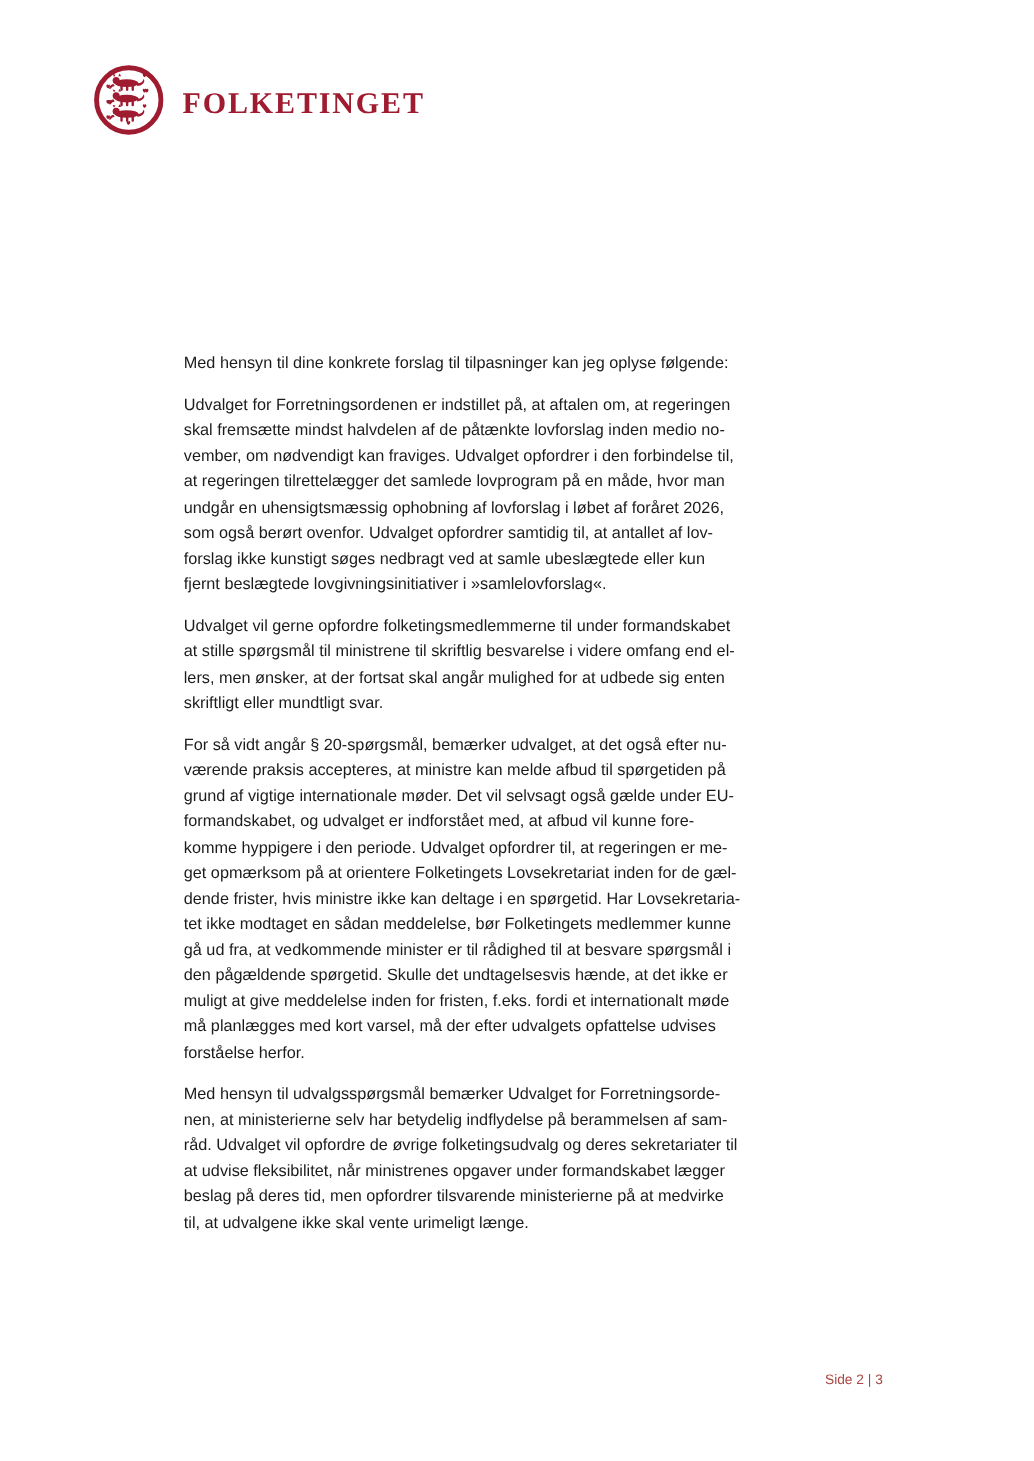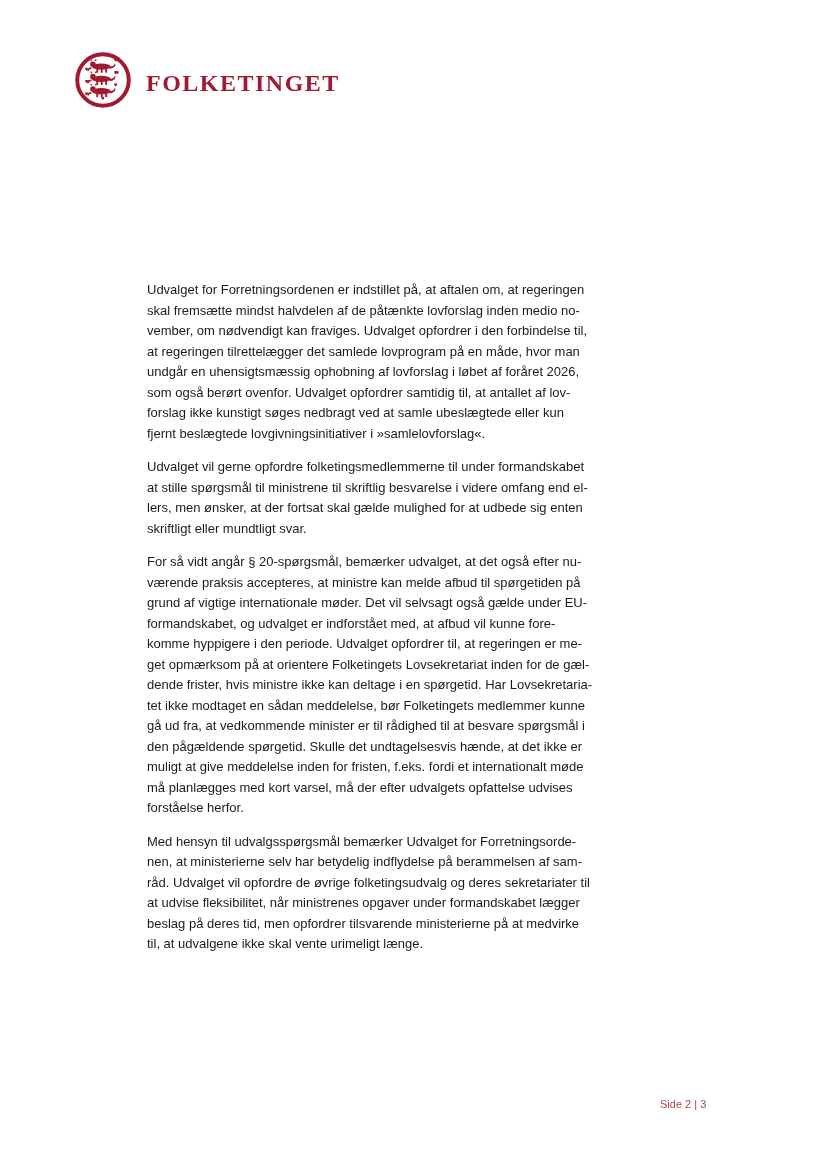--- a/index.html
+++ b/index.html
@@ -96,31 +96,32 @@
 
         <path d="M73,36 c0,-2 1.6,-2.8 2.6,-1.2 c1,-1.6 2.6,-0.8 2.6,1.2 c0,1.8 -2.6,3.4 -2.6,3.4 c0,0 -2.6,-1.6 -2.6,-3.4 z"></path>
         <path d="M20,52 c0,-2 1.6,-2.8 2.6,-1.2 c1,-1.6 2.6,-0.8 2.6,1.2 c0,1.8 -2.6,3.4 -2.6,3.4 c0,0 -2.6,-1.6 -2.6,-3.4 z"></path>
         <path d="M47,82 c0,-2 1.6,-2.8 2.6,-1.2 c1,-1.6 2.6,-0.8 2.6,1.2 c0,1.8 -2.6,3.4 -2.6,3.4 c0,0 -2.6,-1.6 -2.6,-3.4 z"></path>
       </g>
     </svg>
     <div class="wordmark">FOLKETINGET</div>
   </div>
 
   <div class="doc-body">
+    <p class="para">Med hensyn til dine konkrete forslag til tilpasninger kan jeg oplyse følgende:</p>
     <p class="para">Udvalget for Forretningsordenen er indstillet på, at aftalen om, at regeringen
 skal fremsætte mindst halvdelen af de påtænkte lovforslag inden medio no-
 vember, om nødvendigt kan fraviges. Udvalget opfordrer i den forbindelse til,
 at regeringen tilrettelægger det samlede lovprogram på en måde, hvor man
 undgår en uhensigtsmæssig ophobning af lovforslag i løbet af foråret 2026,
 som også berørt ovenfor. Udvalget opfordrer samtidig til, at antallet af lov-
 forslag ikke kunstigt søges nedbragt ved at samle ubeslægtede eller kun
 fjernt beslægtede lovgivningsinitiativer i »samlelovforslag«.</p>
     <p class="para">Udvalget vil gerne opfordre folketingsmedlemmerne til under formandskabet
 at stille spørgsmål til ministrene til skriftlig besvarelse i videre omfang end el-
-lers, men ønsker, at der fortsat skal gælde mulighed for at udbede sig enten
+lers, men ønsker, at der fortsat skal angår mulighed for at udbede sig enten
 skriftligt eller mundtligt svar.</p>
     <p class="para">For så vidt angår § 20-spørgsmål, bemærker udvalget, at det også efter nu-
 værende praksis accepteres, at ministre kan melde afbud til spørgetiden på
 grund af vigtige internationale møder. Det vil selvsagt også gælde under EU-
 formandskabet, og udvalget er indforstået med, at afbud vil kunne fore-
 komme hyppigere i den periode. Udvalget opfordrer til, at regeringen er me-
 get opmærksom på at orientere Folketingets Lovsekretariat inden for de gæl-
 dende frister, hvis ministre ikke kan deltage i en spørgetid. Har Lovsekretaria-
 tet ikke modtaget en sådan meddelelse, bør Folketingets medlemmer kunne
 gå ud fra, at vedkommende minister er til rådighed til at besvare spørgsmål i

